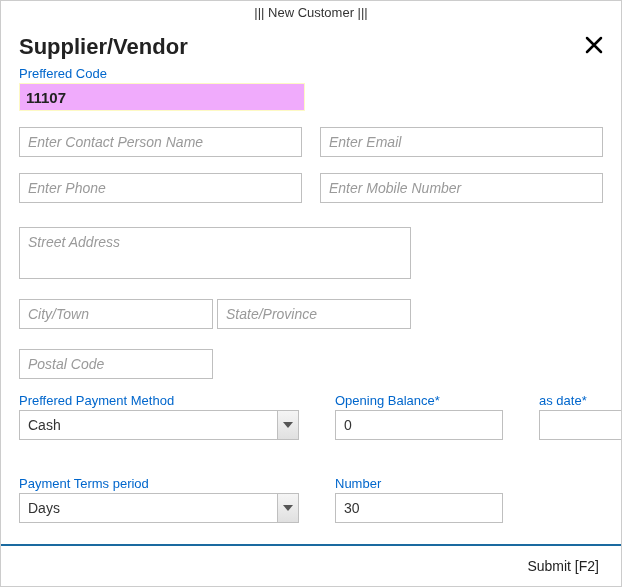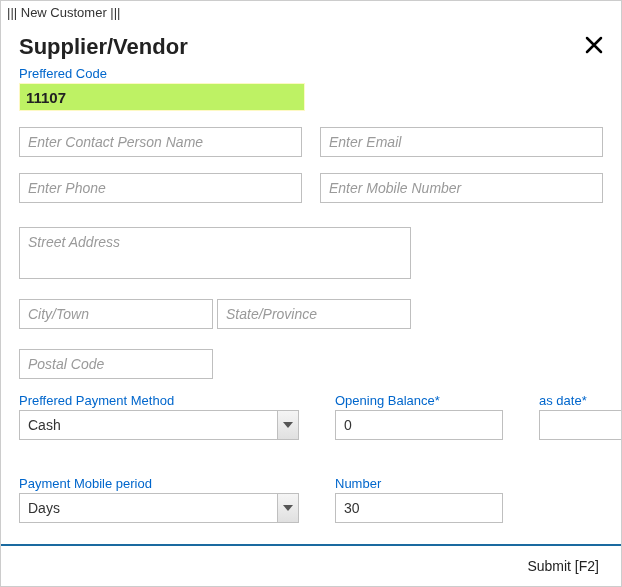--- a/index.html
+++ b/index.html
@@ -1,23 +1,23 @@
 <!DOCTYPE html>
 <html><head>
   <meta charset="utf-8">
   <style>
     * { box-sizing: border-box; margin: 0; padding: 0; }
     body { font-family: "Segoe UI", Tahoma, sans-serif; background: #fff; width: 622px; height: 587px; position: relative; border: 1px solid #ccc; }
-    .titlebar { font-size: 13px; padding: 4px 6px; color: #333; }
+    .titlebar { font-size: 13px; padding: 4px 6px; color: #333; text-align: center; }
     .content { padding: 10px 18px 0 18px; }
     .header-row { display: flex; justify-content: space-between; align-items: center; margin-bottom: 6px; }
     .page-title { font-size: 22px; font-weight: 600; color: #222; }
     .close-x { font-size: 22px; font-weight: 700; cursor: pointer; line-height: 1; user-select: none; }
     .label-blue { color: #0066cc; font-size: 13px; display: block; margin-bottom: 2px; }
-    .code-field { width: 286px; height: 28px; background: #bef264; border: 1px solid #fdf9c4; padding: 8px 6px; font-size: 15px; font-weight: 600; color: #222; font-family: inherit; }
+    .code-field { width: 286px; height: 28px; background: #f0abfc; border: 1px solid #fdf9c4; padding: 8px 6px; font-size: 15px; font-weight: 600; color: #222; font-family: inherit; }
     .row2 { display: flex; gap: 18px; margin-top: 24px; }
     .row2 input { flex: 1; }
     .text-input { height: 30px; border: 1px solid #bfbfbf; padding: 0 8px; font-size: 14px; font-family: inherit; color: #333; }
     .text-input::placeholder { color: #9a9a9a; font-style: italic; }
     .address-block { margin-top: 24px; width: 392px; display: flex; flex-direction: column; gap: 20px; }
     .street { width: 100%; height: 52px; border: 1px solid #bfbfbf; padding: 6px 8px; font-size: 14px; font-family: inherit; resize: none; }
     .street::placeholder { color: #9a9a9a; font-style: italic; }
     .city-state { display: flex; gap: 4px; }
     .city-state input { width: 50%; }
     .postal { width: 194px; }
@@ -82,21 +82,21 @@
     <div class="field-col">
       <label class="label-blue">Opening Balance*</label>
       <input class="text-input short-input" value="0" style="">
     </div>
     <div class="field-col">
       <label class="label-blue">as date*</label>
       <input class="text-input short-input" value="" style="">
     </div>
 
     <div class="field-col">
-      <label class="label-blue">Payment Mobile period</label>
+      <label class="label-blue">Payment Terms period</label>
       <div class="select-wrap">
         <input class="select-input" readonly="" value="Days" style="">
         <div class="select-btn">
           <svg viewBox="0 0 10 6">
               <path d="M0 0 L5 6 L10 0 Z" fill="#555"></path>
             </svg>
         </div>
       </div>
     </div>
     <div class="field-col">

